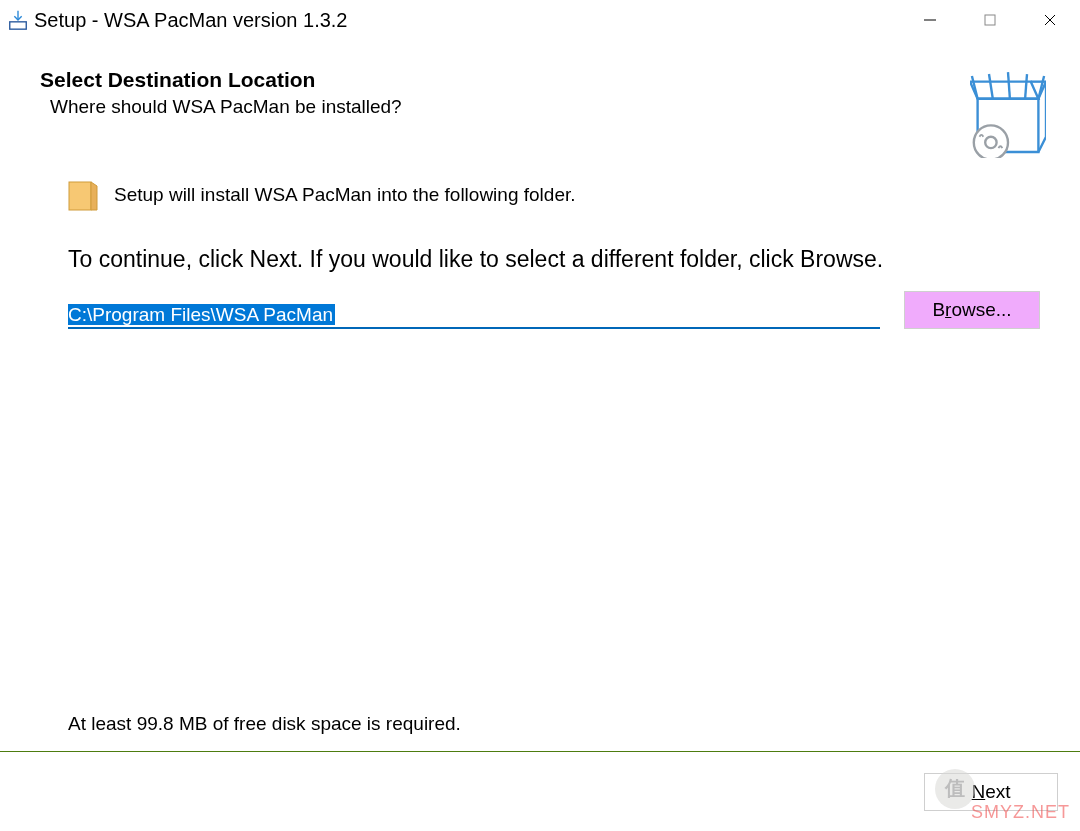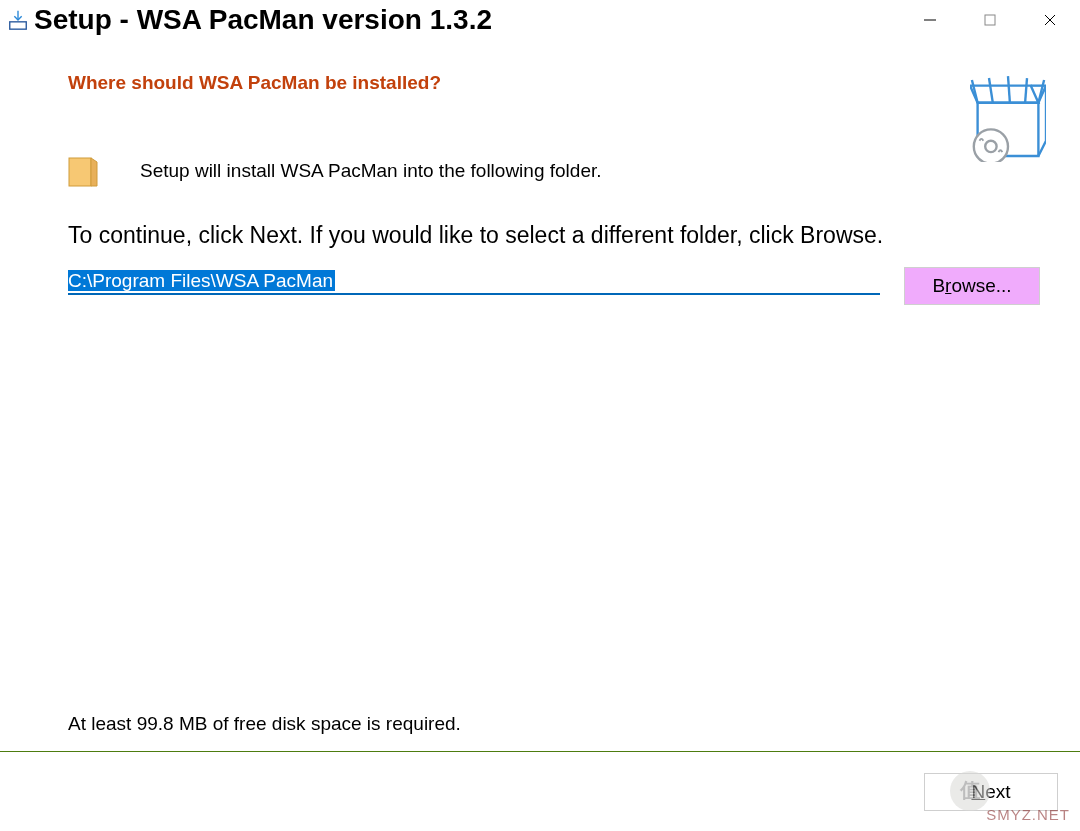--- a/index.html
+++ b/index.html
@@ -25,22 +25,22 @@
     }
     .titlebar-icon {
       width: 24px;
       height: 24px;
       margin-right: 4px;
       display: flex;
       align-items: center;
       justify-content: center;
     }
     .titlebar-title {
-      font-size: 28px;
-      font-weight: 700;
+      font-size: 20px;
+      font-weight: 400;
       color: #000;
       flex: 0 0 auto;
     }
     .window-controls {
       margin-left: auto;
       display: flex;
       align-items: center;
       height: 100%;
     }
     .win-btn {
@@ -60,56 +60,55 @@
     .header-row {
       position: relative;
     }
     .heading {
       font-weight: 700;
       font-size: 21px;
       color: #000;
     }
     .subheading {
       font-size: 19px;
-      color: #c2410c;
-      margin-left: 28px;
+      color: #000000;
+      margin-left: 10px;
       margin-top: 4px;
-      font-weight: bold;
     }
     .installer-icon {
       position: absolute;
       top: 0;
       right: -6px;
       width: 76px;
       height: 90px;
     }
     .body-section {
       margin-top: 60px;
     }
     .folder-row {
       display: flex;
       align-items: center;
       margin-left: 28px;
-      gap: 42px;
+      gap: 16px;
     }
     .folder-icon {
       width: 30px;
       height: 34px;
     }
     .folder-text {
       font-size: 19px;
     }
     .continue-text {
       margin-top: 34px;
       margin-left: 28px;
       font-size: 23px;
     }
     .path-row {
       display: flex;
-      align-items: flex-start;
+      align-items: flex-end;
       margin-top: 18px;
       margin-left: 28px;
       gap: 24px;
     }
     .path-input-wrapper {
       flex: 1;
       border-bottom: 2px solid #0067b8;
       padding: 3px 0 2px 0;
       position: relative;
       height: 28px;
@@ -179,22 +178,22 @@
       border-radius: 50%;
       background: #d9d9d7;
       display: flex;
       align-items: center;
       justify-content: center;
       color: #888;
       font-size: 20px;
       font-weight: bold;
     }
     .watermark-text {
-      font-size: 15px;
-      color: #7f1d1d;
+      font-size: 18px;
+      color: #ef4444;
       letter-spacing: 1px;
       margin-left: -6px;
       margin-top: 48px;
     }
     .u { text-decoration: underline; }
   </style>
 </head>
 <body>
 
 <div class="titlebar">
@@ -222,20 +221,21 @@
           <line x1="2" y1="2" x2="12" y2="12" stroke="#000" stroke-width="1"></line>
           <line x1="12" y1="2" x2="2" y2="12" stroke="#000" stroke-width="1"></line>
         </svg>
     </div>
   </div>
 </div>
 
 <div class="content-area">
 
   <div class="header-row">
+    <div class="heading">Select Destination Location</div>
     <div class="subheading">Where should WSA PacMan be installed?</div>
     <div class="installer-icon">
       <svg viewBox="0 0 80 90" width="76" height="90">
         <polygon points="8,30 72,30 72,86 8,86" fill="none" stroke="#3b8fd6" stroke-width="2.5"></polygon>
         <polygon points="8,30 0,12 64,12 72,30" fill="none" stroke="#3b8fd6" stroke-width="2.5"></polygon>
         <polyline points="72,30 80,12 80,70 72,86" fill="none" stroke="#3b8fd6" stroke-width="2.5"></polyline>
         <line x1="64" y1="12" x2="80" y2="12" stroke="#3b8fd6" stroke-width="2.5"></line>
         <polyline points="8,30 2,6" fill="none" stroke="#3b8fd6" stroke-width="2.5"></polyline>
         <polyline points="24,30 20,4" fill="none" stroke="#3b8fd6" stroke-width="2.5"></polyline>
         <polyline points="42,30 40,2" fill="none" stroke="#3b8fd6" stroke-width="2.5"></polyline>

